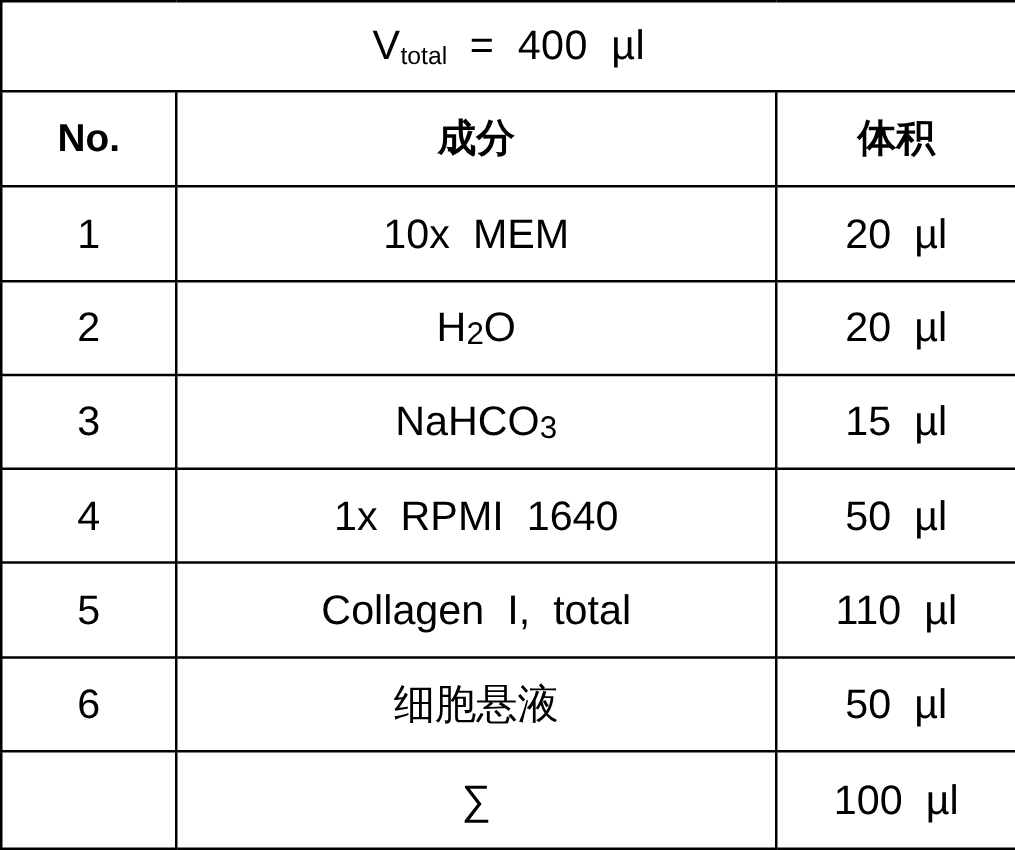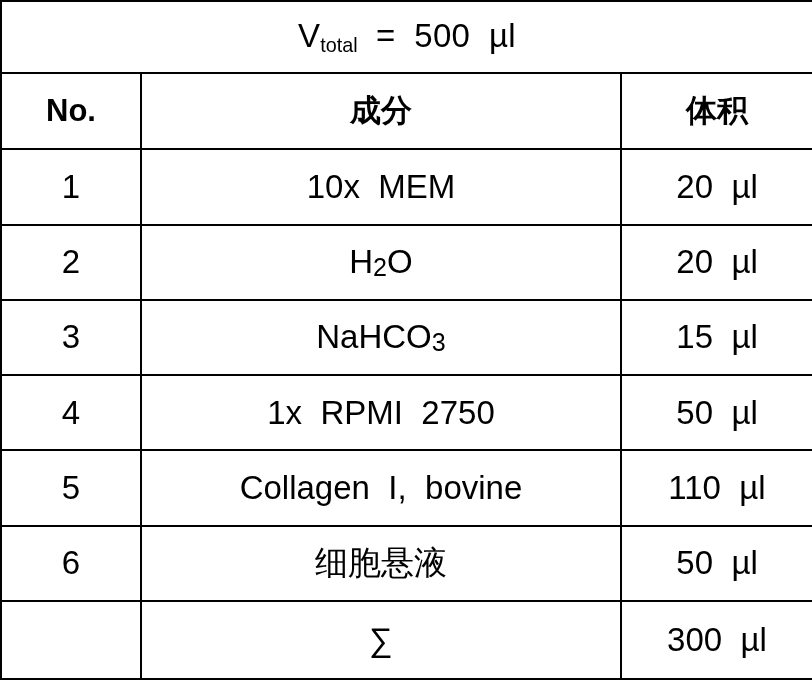--- a/index.html
+++ b/index.html
@@ -70,21 +70,21 @@
 <div class="page">
   <table class="recipe">
     <colgroup>
       <col style="width:140px">
       <col style="width:480px">
       <col style="width:192px">
     </colgroup>
 
     <tbody>
         <tr class="title-row">
-      <td colspan="3" class="title-cell"><span>V</span><sub>total</sub><span class="eq">= 500 µl</span></td>
+      <td colspan="3" class="title-cell"><span>V</span><sub>total</sub><span class="eq">= 400 µl</span></td>
     </tr>
 
     <tr class="head-row">
       <th>No.</th>
       <th>成分</th>
       <th>体积</th>
     </tr>
 
     <tr class="data-row">
       <td>1</td>
@@ -99,36 +99,36 @@
     </tr>
 
     <tr class="data-row">
       <td>3</td>
       <td><span>NaHCO</span><sub class="chem">3</sub><span></span></td>
       <td>15 µl</td>
     </tr>
 
     <tr class="data-row">
       <td>4</td>
-      <td>1x RPMI 2750</td>
+      <td>1x RPMI 1640</td>
       <td>50 µl</td>
     </tr>
 
     <tr class="data-row">
       <td>5</td>
-      <td>Collagen I, bovine</td>
+      <td>Collagen I, total</td>
       <td>110 µl</td>
     </tr>
 
     <tr class="data-row">
       <td>6</td>
       <td>细胞悬液</td>
       <td>50 µl</td>
     </tr>
 
     <tr class="total-row">
       <td></td>
       <td class="sum-cell">∑</td>
-      <td>300 µl</td>
+      <td>100 µl</td>
     </tr>
   </tbody>
     </table>
 </div>
 
 </body></html>

